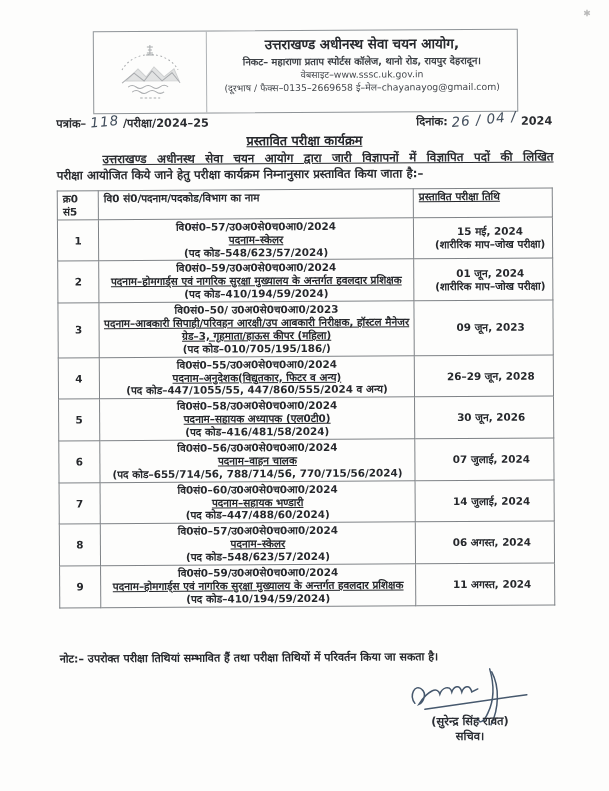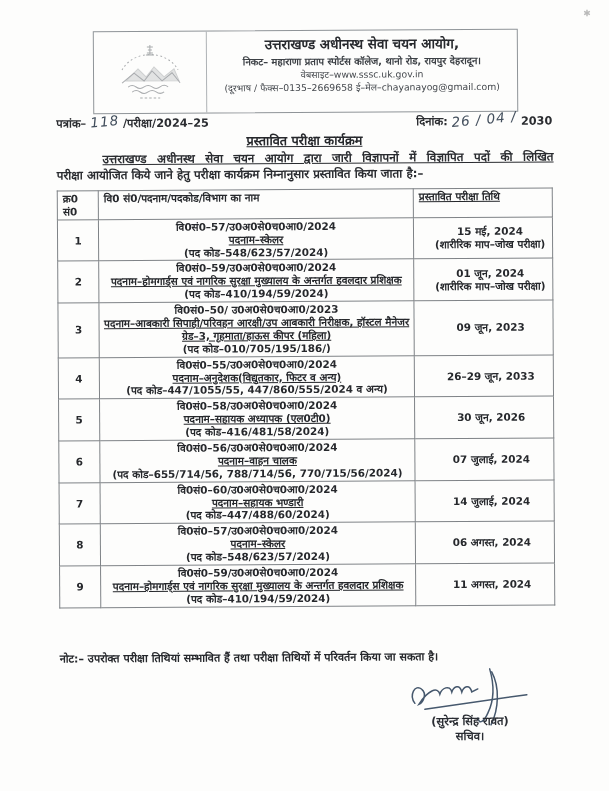--- a/index.html
+++ b/index.html
@@ -80,38 +80,38 @@
 
     <div class="ref-row">
       <div>
         <span>पत्रांक–</span>
         <span class="hand">118</span>
         <span>/परीक्षा/2024–25</span>
       </div>
       <div>
         <span>दिनांक:</span>
         <span class="hand">26 / 04 /</span>
-        <span>2030</span>
+        <span>2024</span>
       </div>
     </div>
 
     <div class="doc-title">प्रस्तावित परीक्षा कार्यक्रम</div>
 
     <div class="intro">
       <div class="l1">उत्तराखण्ड अधीनस्थ सेवा चयन आयोग द्वारा जारी विज्ञापनों में विज्ञापित पदों की लिखित</div>
       <div class="l2">परीक्षा आयोजित किये जाने हेतु परीक्षा कार्यक्रम निम्नानुसार प्रस्तावित किया जाता है:–</div>
     </div>
 
     <div class="table-wrap">
       <table>
         <tbody>
             <tr>
           <th class="col-sn">
             <div>क्र0</div>
-            <div>सं0</div>
+            <div>सं5</div>
           </th>
           <th>वि0 सं0/पदनाम/पदकोड/विभाग का नाम</th>
           <th class="col-date">प्रस्तावित परीक्षा तिथि</th>
         </tr>
 
         <tr>
           <td class="c-sn">1</td>
           <td class="c-post">
             <div>वि0सं0–57/उ0अ0से0च0आ0/2024</div>
             <div class="post">पदनाम–स्केलर</div>
@@ -149,21 +149,21 @@
         </tr>
 
         <tr>
           <td class="c-sn">4</td>
           <td class="c-post">
             <div>वि0सं0–55/उ0अ0से0च0आ0/2024</div>
             <div class="post">पदनाम–अनुदेशक(विद्युतकार, फिटर व अन्य)</div>
             <div>(पद कोड–447/1055/55, 447/860/555/2024 व अन्य)</div>
           </td>
           <td class="c-date">
-            <div>26–29 जून, 2033</div>
+            <div>26–29 जून, 2028</div>
           </td>
         </tr>
 
         <tr>
           <td class="c-sn">5</td>
           <td class="c-post">
             <div>वि0सं0–58/उ0अ0से0च0आ0/2024</div>
             <div class="post">पदनाम–सहायक अध्यापक (एल0टी0)</div>
             <div>(पद कोड–416/481/58/2024)</div>
           </td>

